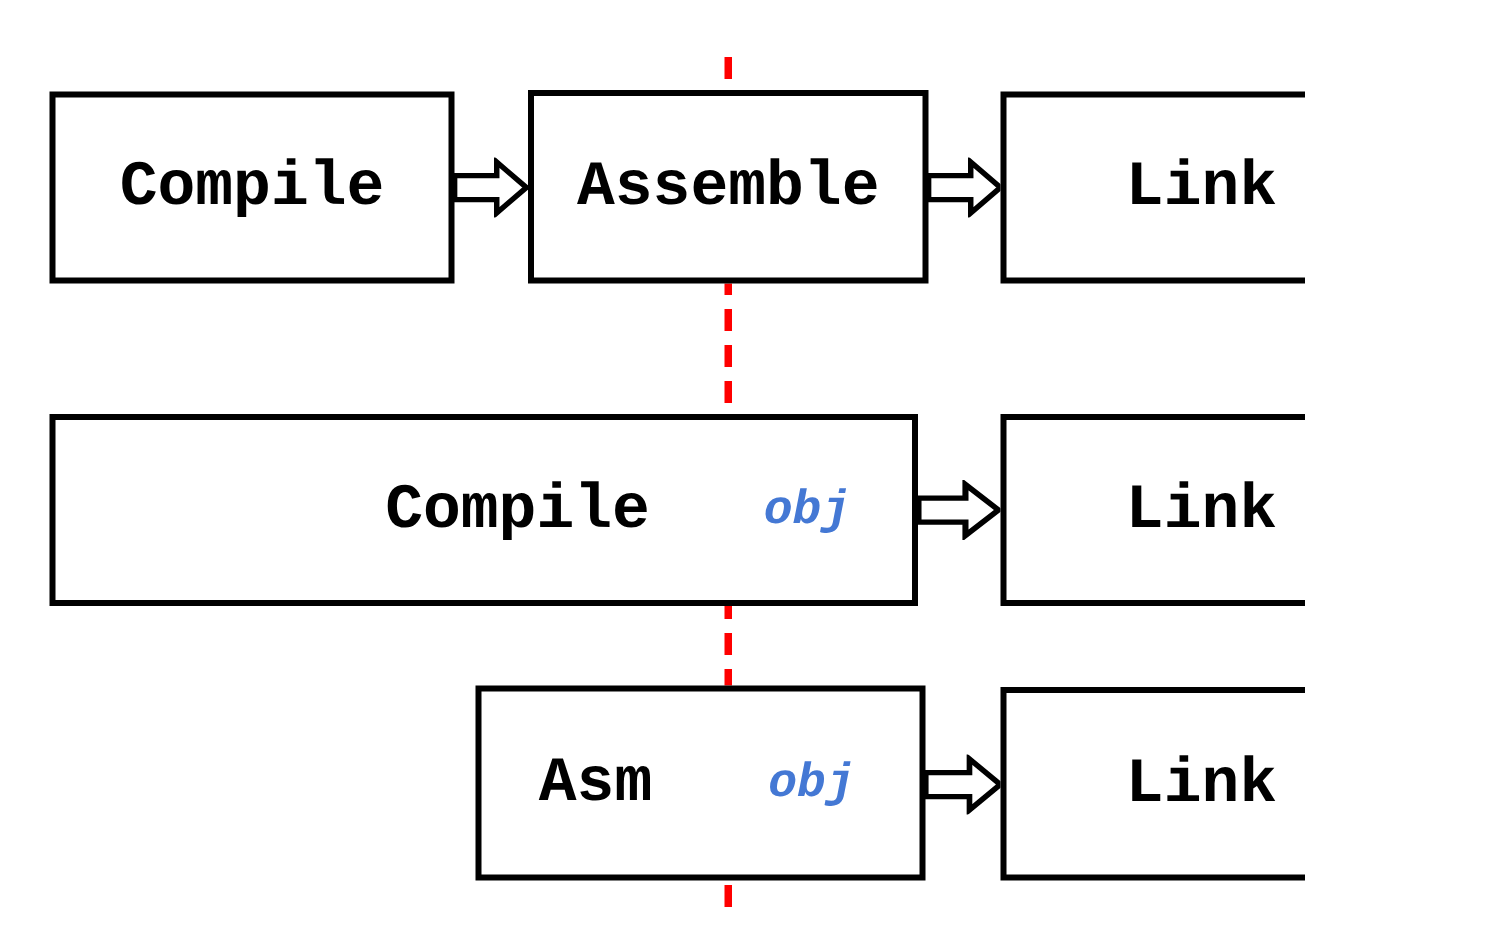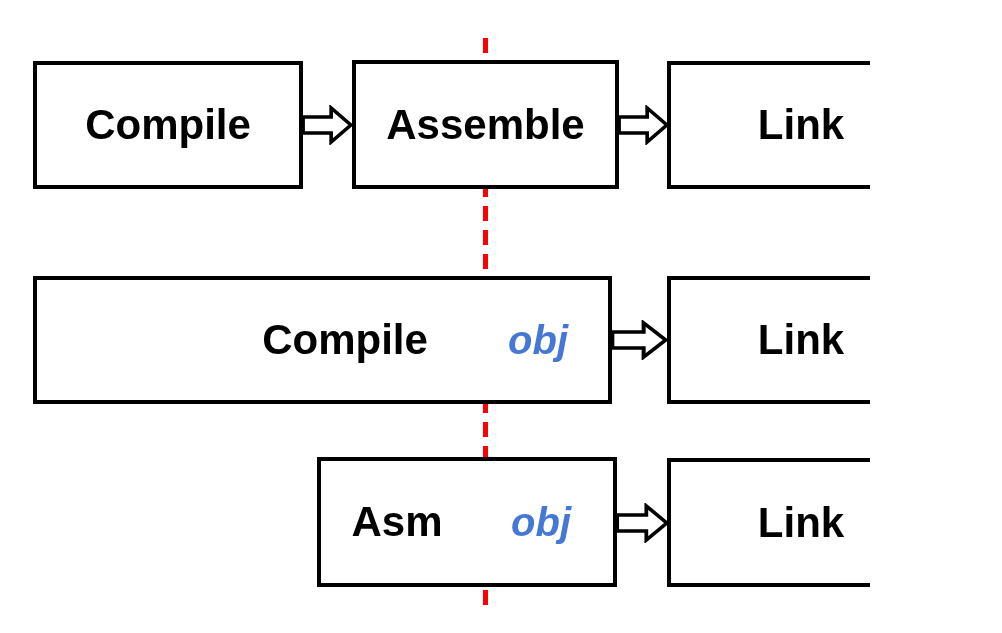--- a/index.html
+++ b/index.html
@@ -6,21 +6,21 @@
     margin: 0;
     padding: 0;
     background: #ffffff;
   }
   .canvas {
     position: relative;
     width: 870px;
     height: 633px;
     background: #ffffff;
     overflow: hidden;
-    font-family: Liberation Sans, sans-serif;
+    font-family: Liberation Mono, monospace;
   }
   .box {
     position: absolute;
     background: #ffffff;
     border: 4px solid var(--box-border, #000000);
     box-sizing: border-box;
   }
   .box.flex {
     display: flex;
     align-items: center;
@@ -28,21 +28,21 @@
   }
   .lbl {
     font-weight: bold;
     font-size: 42px;
     color: var(--label-text, #000000);
     white-space: nowrap;
   }
   .obj {
     font-weight: bold;
     font-style: italic;
-    font-size: 40px;
+    font-size: 32px;
     color: var(--obj-text, #4478d4);
     white-space: nowrap;
   }
   .abs-center {
     position: absolute;
     top: 50%;
     transform: translate(-50%, -50%);
   }
   
   #box-compile-1 { left: 33px;  top: 61px;  width: 270px; height: 128px; }

